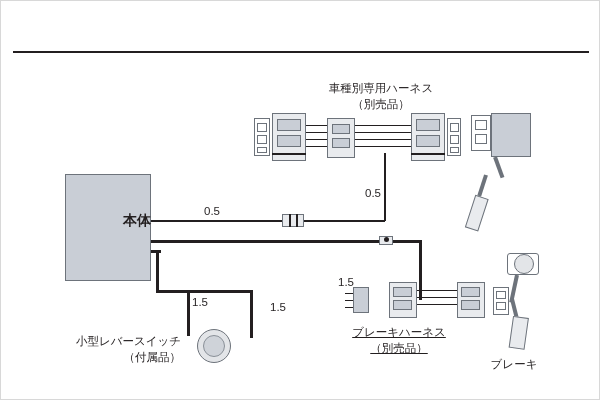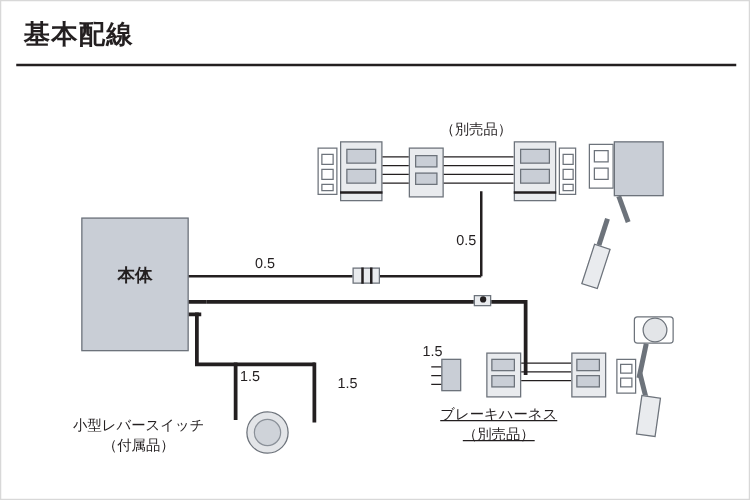--- a/index.html
+++ b/index.html
@@ -70,21 +70,21 @@
     height: 107px;
     background: #c9ced6;
     border: 1px solid #6d737b;
     box-sizing: border-box;
   }
   .main-box-label {
     position: absolute;
     left: 64px;
     top: 211px;
     width: 86px;
-    text-align: center;
+    text-align: right;
     font-size: 14px;
     font-weight: bold;
     color: #231f20;
   }
   
   .conn {
     position: absolute;
     background: #e9ebee;
     border: 1px solid #6d737b;
     box-sizing: border-box;
@@ -144,40 +144,40 @@
     font-size: 10px;
     color: #231f20;
     white-space: nowrap;
   }
 </style>
 </head>
 <body>
 
 <div id="page">
 
-  <div class="title">基本配線</div>
   <div class="title-rule"></div>
 
   <div class="lbl center" style="left:300px; top:80px; width:160px;">
-    <br>
+    <span>車種別専用ハーネス</span><br>
     <span>（別売品）</span>
   </div>
 
 
-  <div class="lbl center" style="left:40px; top:333px; width:140px;">
+  <div class="lbl center" style="left:40px; top:333px; width:140px;text-align:right;">
     <span>小型レバースイッチ</span><br>
     <span>（付属品）</span>
   </div>
 
 
   <div class="lbl center" style="left:328px; top:324px; width:140px;text-decoration:underline;">
     <span>ブレーキハーネス</span><br>
     <span>（別売品）</span>
   </div>
 
+  <div class="lbl center" style="left:468px; top:356px; width:90px;">ブレーキ</div>
 
 
   <div class="num" style="left:203px; top:204px;">0.5</div>
   <div class="num" style="left:364px; top:186px;">0.5</div>
   <div class="num" style="left:337px; top:275px;">1.5</div>
   <div class="num" style="left:269px; top:300px;">1.5</div>
   <div class="num" style="left:191px; top:295px;">1.5</div>
 
   <div class="main-box"></div>
   <div class="main-box-label">本体</div>

